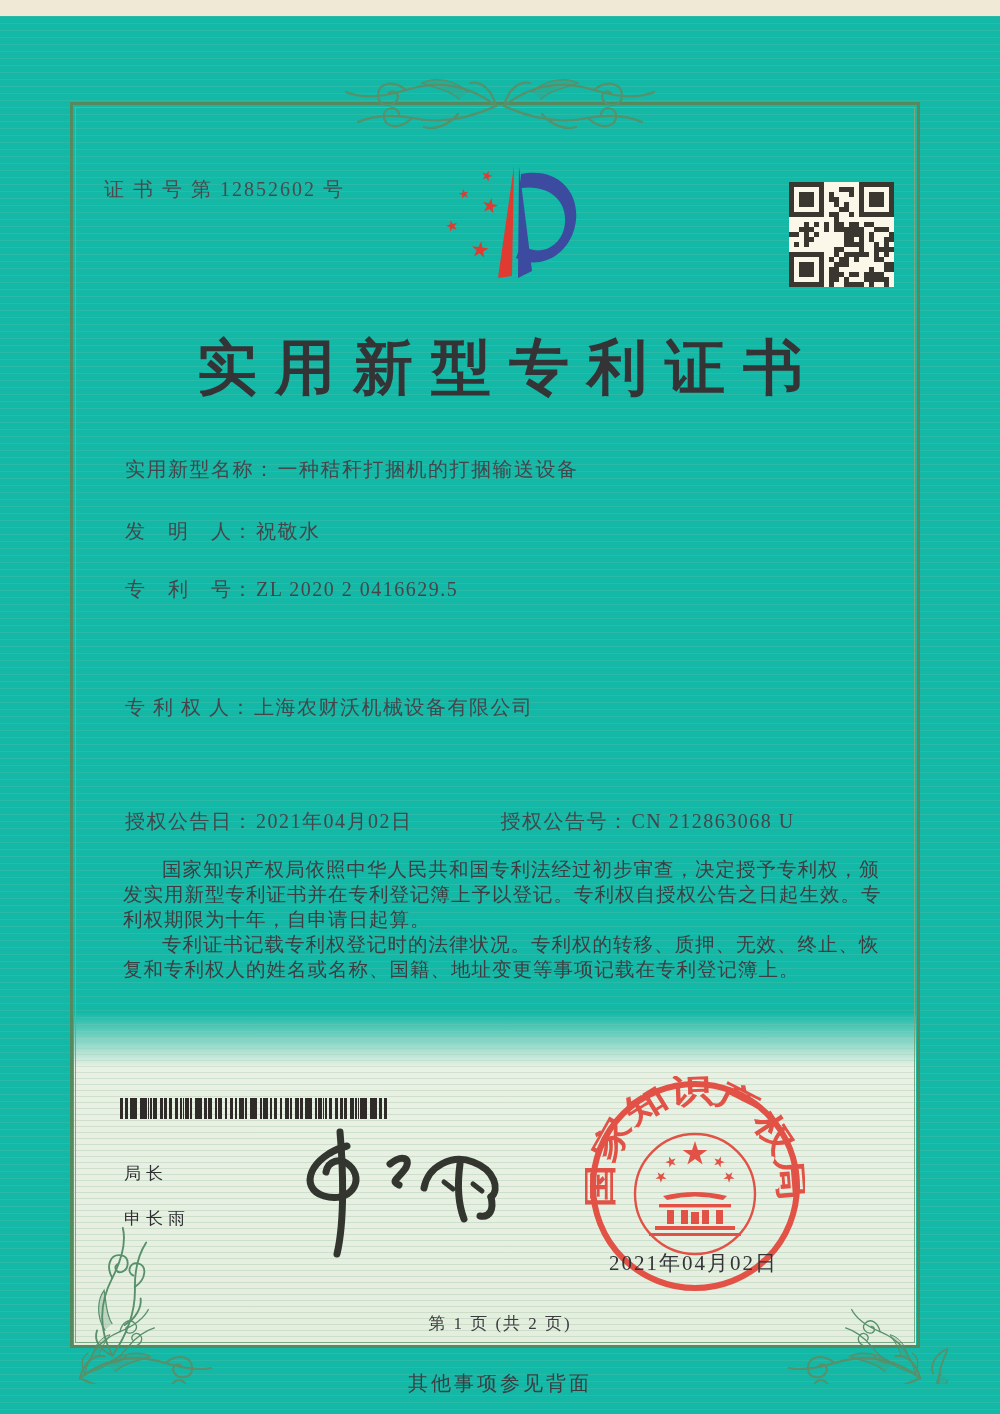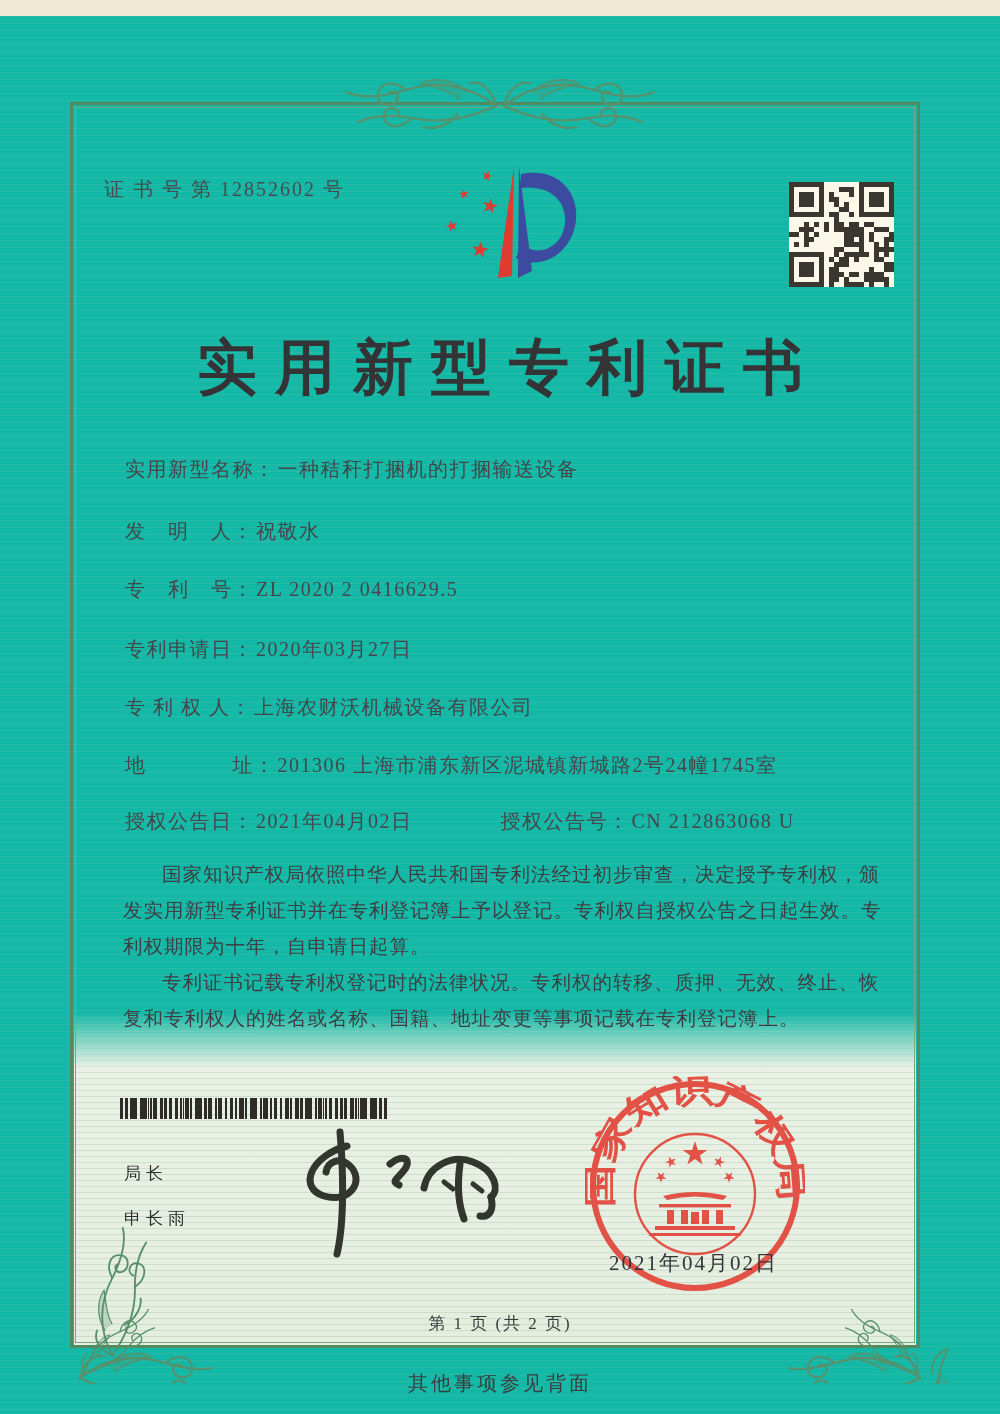--- a/index.html
+++ b/index.html
@@ -36,21 +36,21 @@
   .logo{position:absolute;left:418px;top:138px;width:170px;height:152px;}
   .qr{position:absolute;left:789px;top:166px;width:105px;height:105px;}
   .title{
     position:absolute;left:0;right:0;top:312px;text-align:center;
     font-size:60px;font-weight:700;letter-spacing:18px;text-indent:18px;color:#343436;
   }
   .row{position:absolute;left:125px;width:775px;font-size:20px;letter-spacing:1.5px;white-space:nowrap;color:#45464b;font-family:Liberation Serif, serif;}
   .row .lbl{margin-right:2px;}
   .r0{top:440px}.r1{top:502px}.r2{top:560px}.r3{top:620px}.r4{top:678px}.r5{top:736px}.r6{top:792px}
   .grant-no-group{margin-left:88px;}
-  .paras{position:absolute;left:123px;top:841px;width:762px;font-size:19.5px;line-height:36px;letter-spacing:1px;color:#3e3e42;}
+  .paras{position:absolute;left:123px;top:841px;width:762px;font-size:19.5px;line-height:25px;letter-spacing:1px;color:#3e3e42;}
   .paras p{margin:0;text-indent:2em;}
   .barcode{
     position:absolute;left:120px;top:1082px;width:268px;height:21px;
     background-image:
       repeating-linear-gradient(90deg,#2e2b28 0 2px,transparent 2px 5px),
       repeating-linear-gradient(90deg,#2e2b28 0 1px,transparent 1px 7px),
       repeating-linear-gradient(90deg,#2e2b28 0 3px,transparent 3px 11px);
   }
   .officer{position:absolute;left:124px;top:1146px;font-size:17px;letter-spacing:5px;color:#2f2f33;}
   .officer .name{margin-top:22px;}
@@ -255,28 +255,22 @@
 
   <div class="row r0">
     <span class="lbl">实用新型名称：</span><span>一种秸秆打捆机的打捆输送设备</span>
   </div>
   <div class="row r1">
     <span class="lbl">发　明　人：</span><span>祝敬水</span>
   </div>
   <div class="row r2">
     <span class="lbl">专　利　号：</span><span>ZL 2020 2 0416629.5</span>
   </div>
-  <div class="row r3">
-    <span class="lbl">专利申请日：</span><span>2020年03月27日</span>
-  </div>
   <div class="row r4">
     <span class="lbl">专 利 权 人：</span><span>上海农财沃机械设备有限公司</span>
-  </div>
-  <div class="row r5">
-    <span class="lbl">地　　　　址：</span><span>201306 上海市浦东新区泥城镇新城路2号24幢1745室</span>
   </div>
   <div class="row r6">
     <span class="lbl">授权公告日：</span><span>2021年04月02日</span><span class="grant-no-group"><span class="lbl">授权公告号：</span><span>CN 212863068 U</span></span>
   </div>
 
   <div class="paras">
     <p>国家知识产权局依照中华人民共和国专利法经过初步审查，决定授予专利权，颁发实用新型专利证书并在专利登记簿上予以登记。专利权自授权公告之日起生效。专利权期限为十年，自申请日起算。</p>
     <p>专利证书记载专利权登记时的法律状况。专利权的转移、质押、无效、终止、恢复和专利权人的姓名或名称、国籍、地址变更等事项记载在专利登记簿上。</p>
   </div>
 

